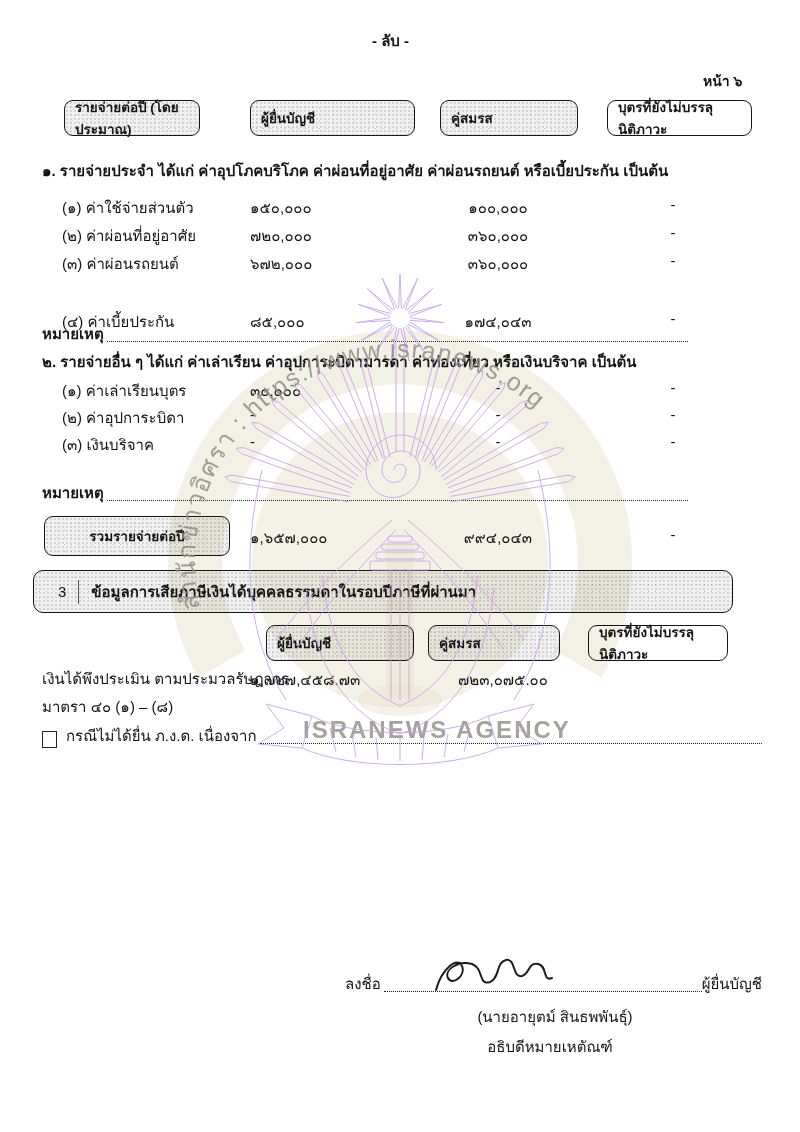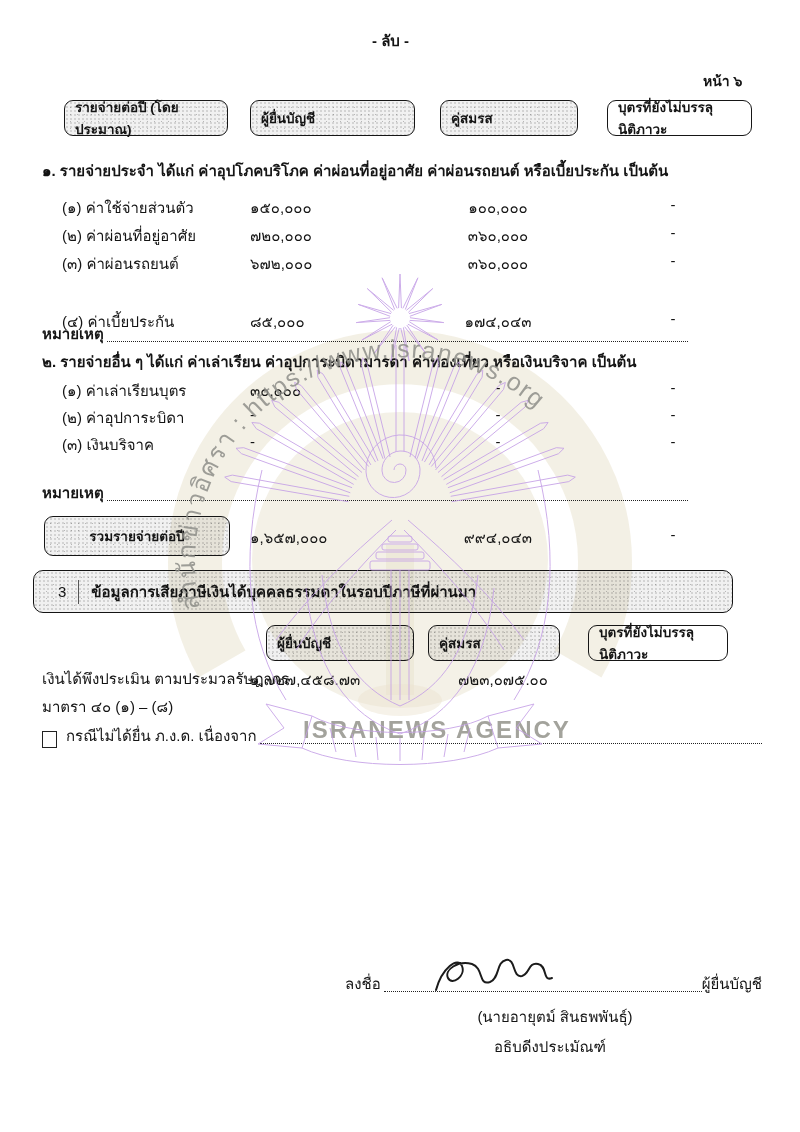--- a/index.html
+++ b/index.html
@@ -62,21 +62,21 @@
     <rect x="386" y="545" width="28" height="150" fill="#eae3cf" opacity="0.55"></rect>
     <ellipse cx="400" cy="700" rx="42" ry="16" fill="#eae3cf" opacity="0.45"></ellipse>
   </svg>
   <div class="agency">ISRANEWS AGENCY</div>
 
   <div class="content">
 
     <div class="abs t15 b" style="left:372px;top:30px;">- ลับ -</div>
     <div class="abs t14" style="left:703px;top:70px;">หน้า ๖</div>
 
-    <div class="fbtn shaded" style="left:64px;top:100px;width:164px;">
+    <div class="fbtn shaded" style="left:64px;top:100px;width:136px;">
       <span>รายจ่ายต่อปี (โดยประมาณ)</span>
     </div>
     <div class="fbtn shaded" style="left:250px;top:100px;width:165px;">
       <span>ผู้ยื่นบัญชี</span>
     </div>
     <div class="fbtn shaded" style="left:440px;top:100px;width:138px;">
       <span>คู่สมรส</span>
     </div>
     <div class="fbtn center" style="left:607px;top:100px;width:145px;">
       <span>บุตรที่ยังไม่บรรลุนิติภาวะ</span>
@@ -180,21 +180,21 @@
 
     <div class="noteline" style="left:345px;top:972px;width:417px;">
       <span>ลงชื่อ</span>
       <span class="dots"></span>
       <span>ผู้ยื่นบัญชี</span>
     </div>
     <svg class="abs" style="left:428px;top:948px;" width="140" height="52" viewBox="0 0 140 52">
       <path d="M8,42 C14,20 30,8 34,18 C38,28 24,38 20,30 C16,22 30,12 44,16 C56,20 50,38 62,34 C72,30 68,14 78,12 C88,10 84,30 94,28 C102,26 100,14 110,16 C120,18 114,34 124,30" stroke="#1b1b1b" stroke-width="2" fill="none" stroke-linecap="round"></path>
     </svg>
     <div class="abs t15" style="left:420px;top:1006px;width:270px;text-align:center;">(นายอายุตม์  สินธพพันธุ์)</div>
-    <div class="abs t15" style="left:415px;top:1036px;width:270px;text-align:center;">อธิบดีงประเมัณฑ์</div>
+    <div class="abs t15" style="left:415px;top:1036px;width:270px;text-align:center;">อธิบดีหมายเหตัณฑ์</div>
   </div>
 
   <svg class="wm-front" width="800" height="1132" viewBox="0 0 800 1132">
     <g id="wm-rays" stroke="#c49fe6" fill="none" stroke-width="1" opacity="0.85">
         <path d="M348.4,501.7 L231.2,481.6 L224.7,477.1 L232.3,475.1 L349.3,496.3"></path>
         <path d="M350.3,492.8 L241.5,453.7 L236.0,448.3 L243.7,447.7 L352.1,487.7"></path>
         <path d="M353.7,484.4 L256.3,428.7 L251.9,422.5 L259.4,423.2 L356.4,479.7"></path>
         <path d="M358.5,476.7 L274.9,407.0 L271.7,400.3 L278.8,402.3 L362.0,472.5"></path>
         <path d="M364.5,470.0 L296.5,389.4 L294.6,382.4 L301.1,385.5 L368.7,466.5"></path>
         <path d="M370.9,464.9 L317.9,377.2 L317.2,370.1 L323.0,374.1 L375.6,462.1"></path>

